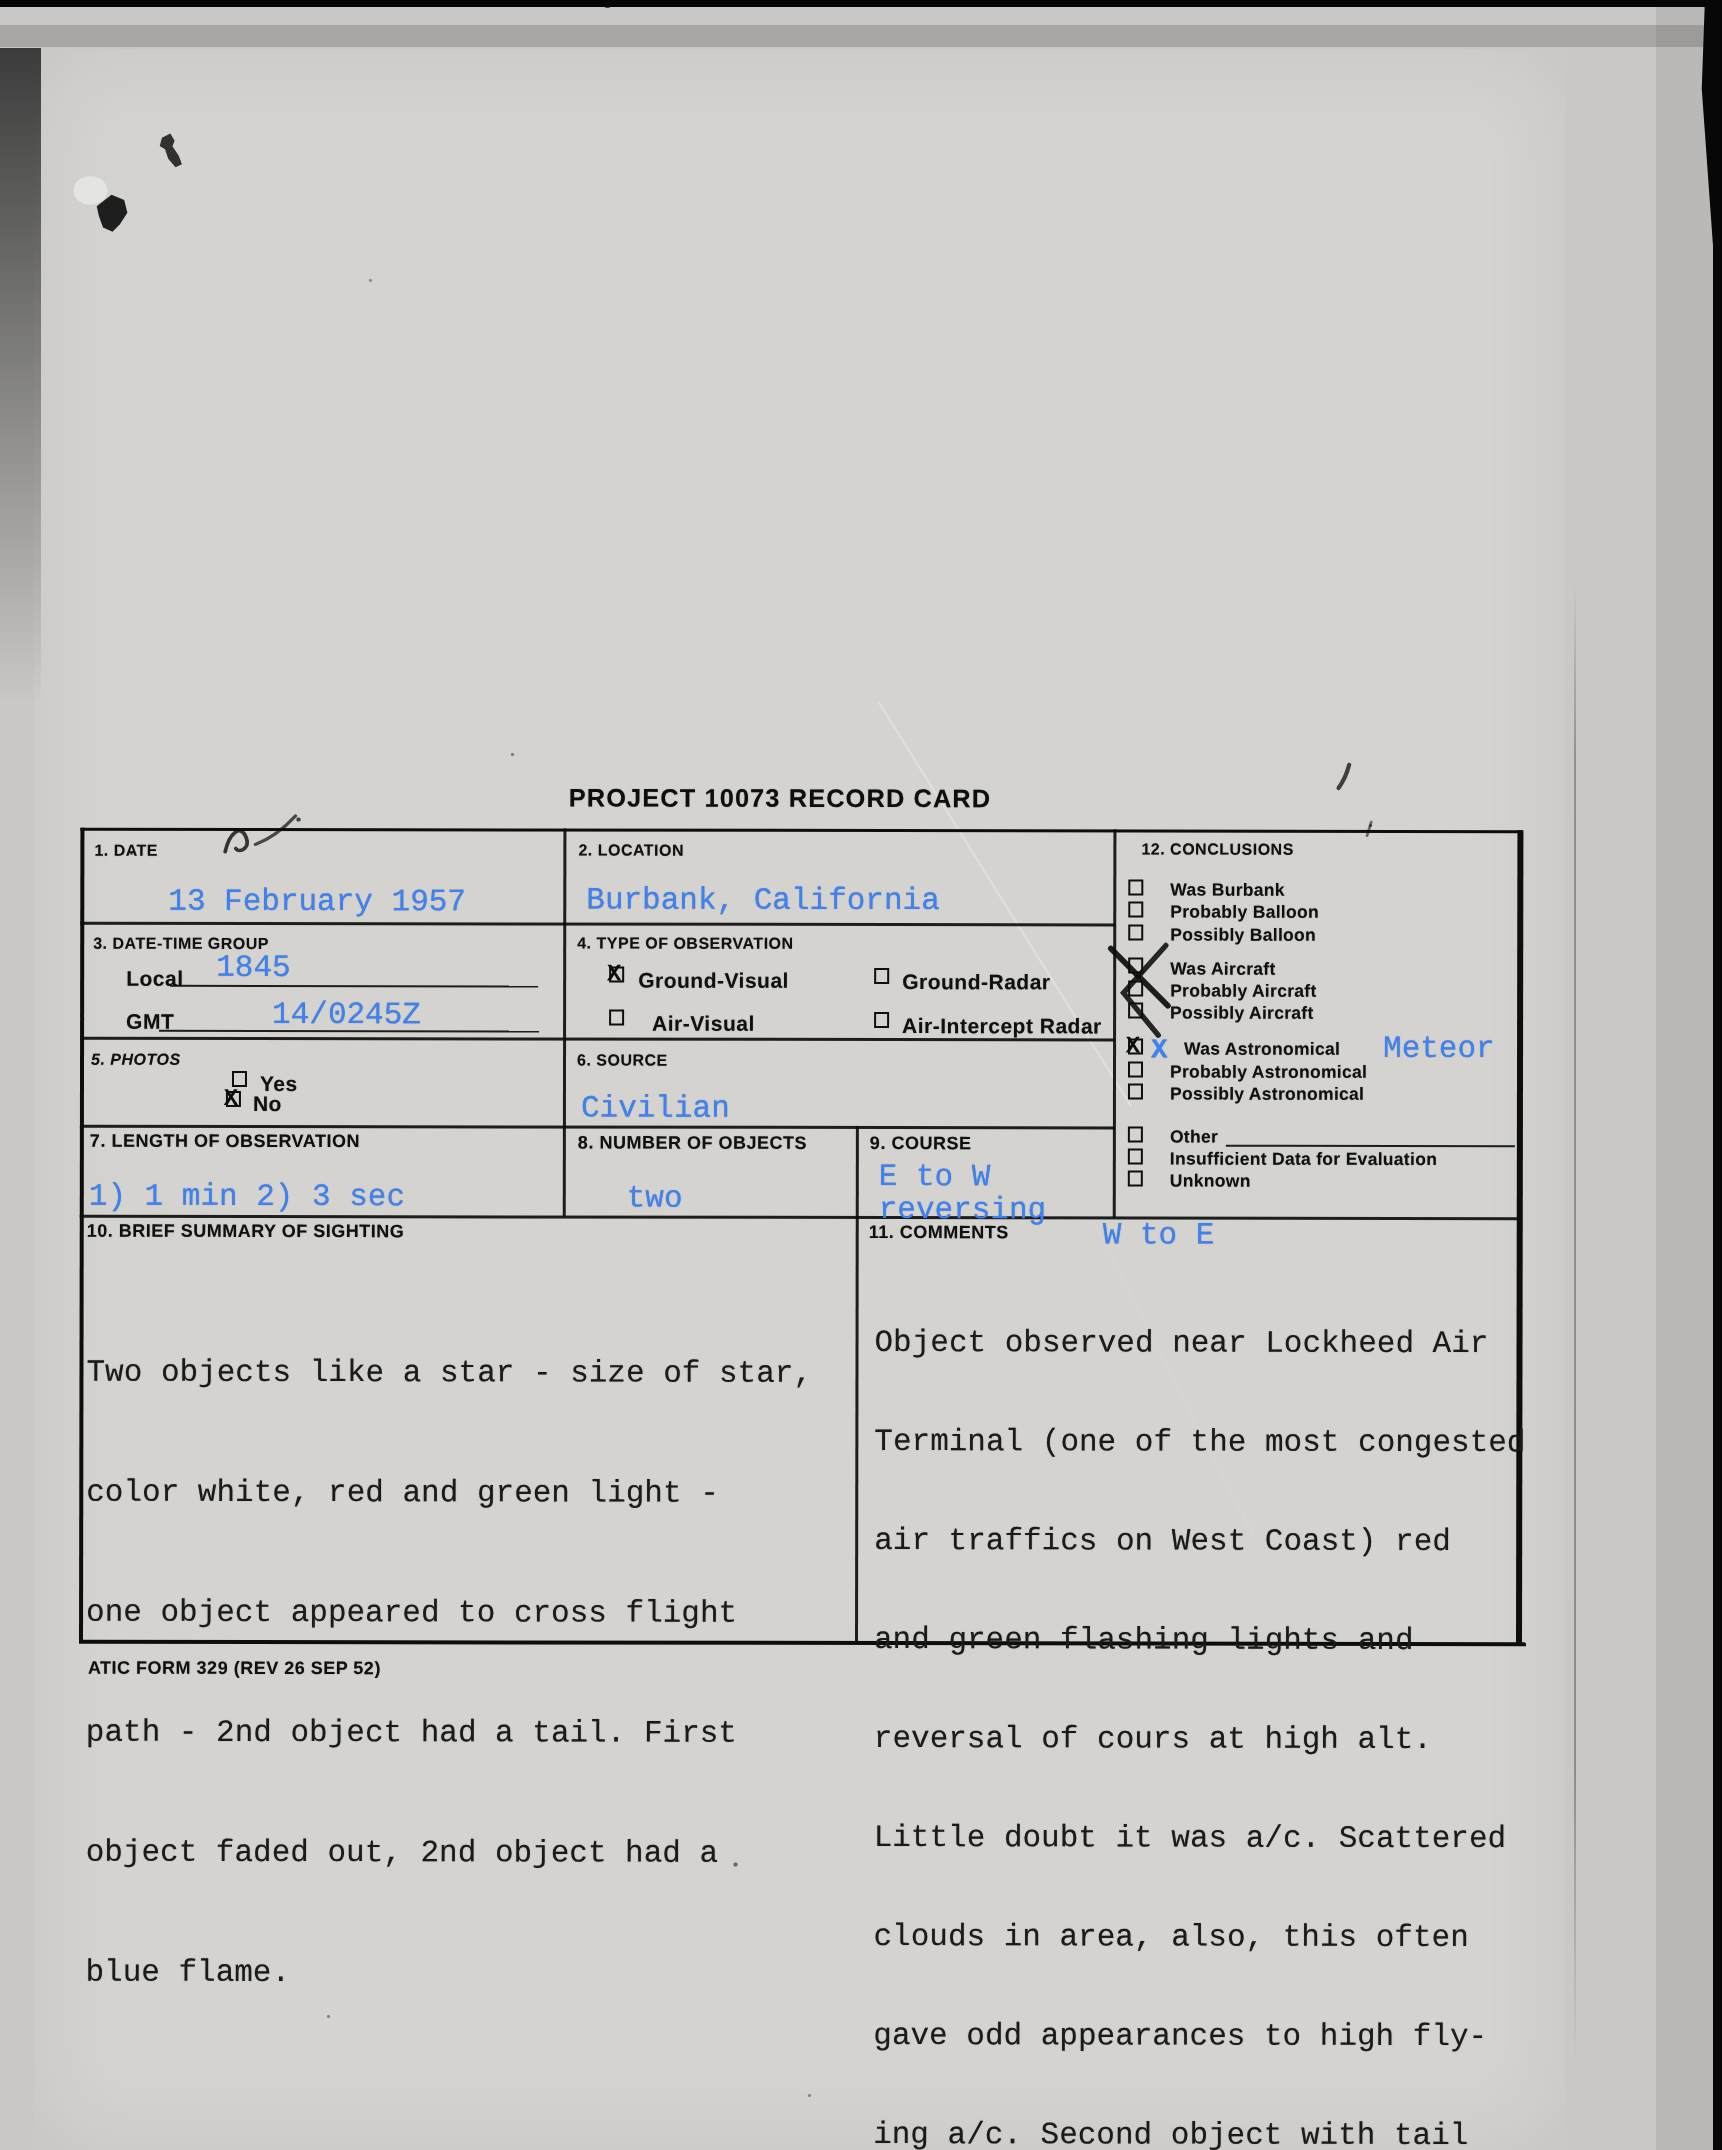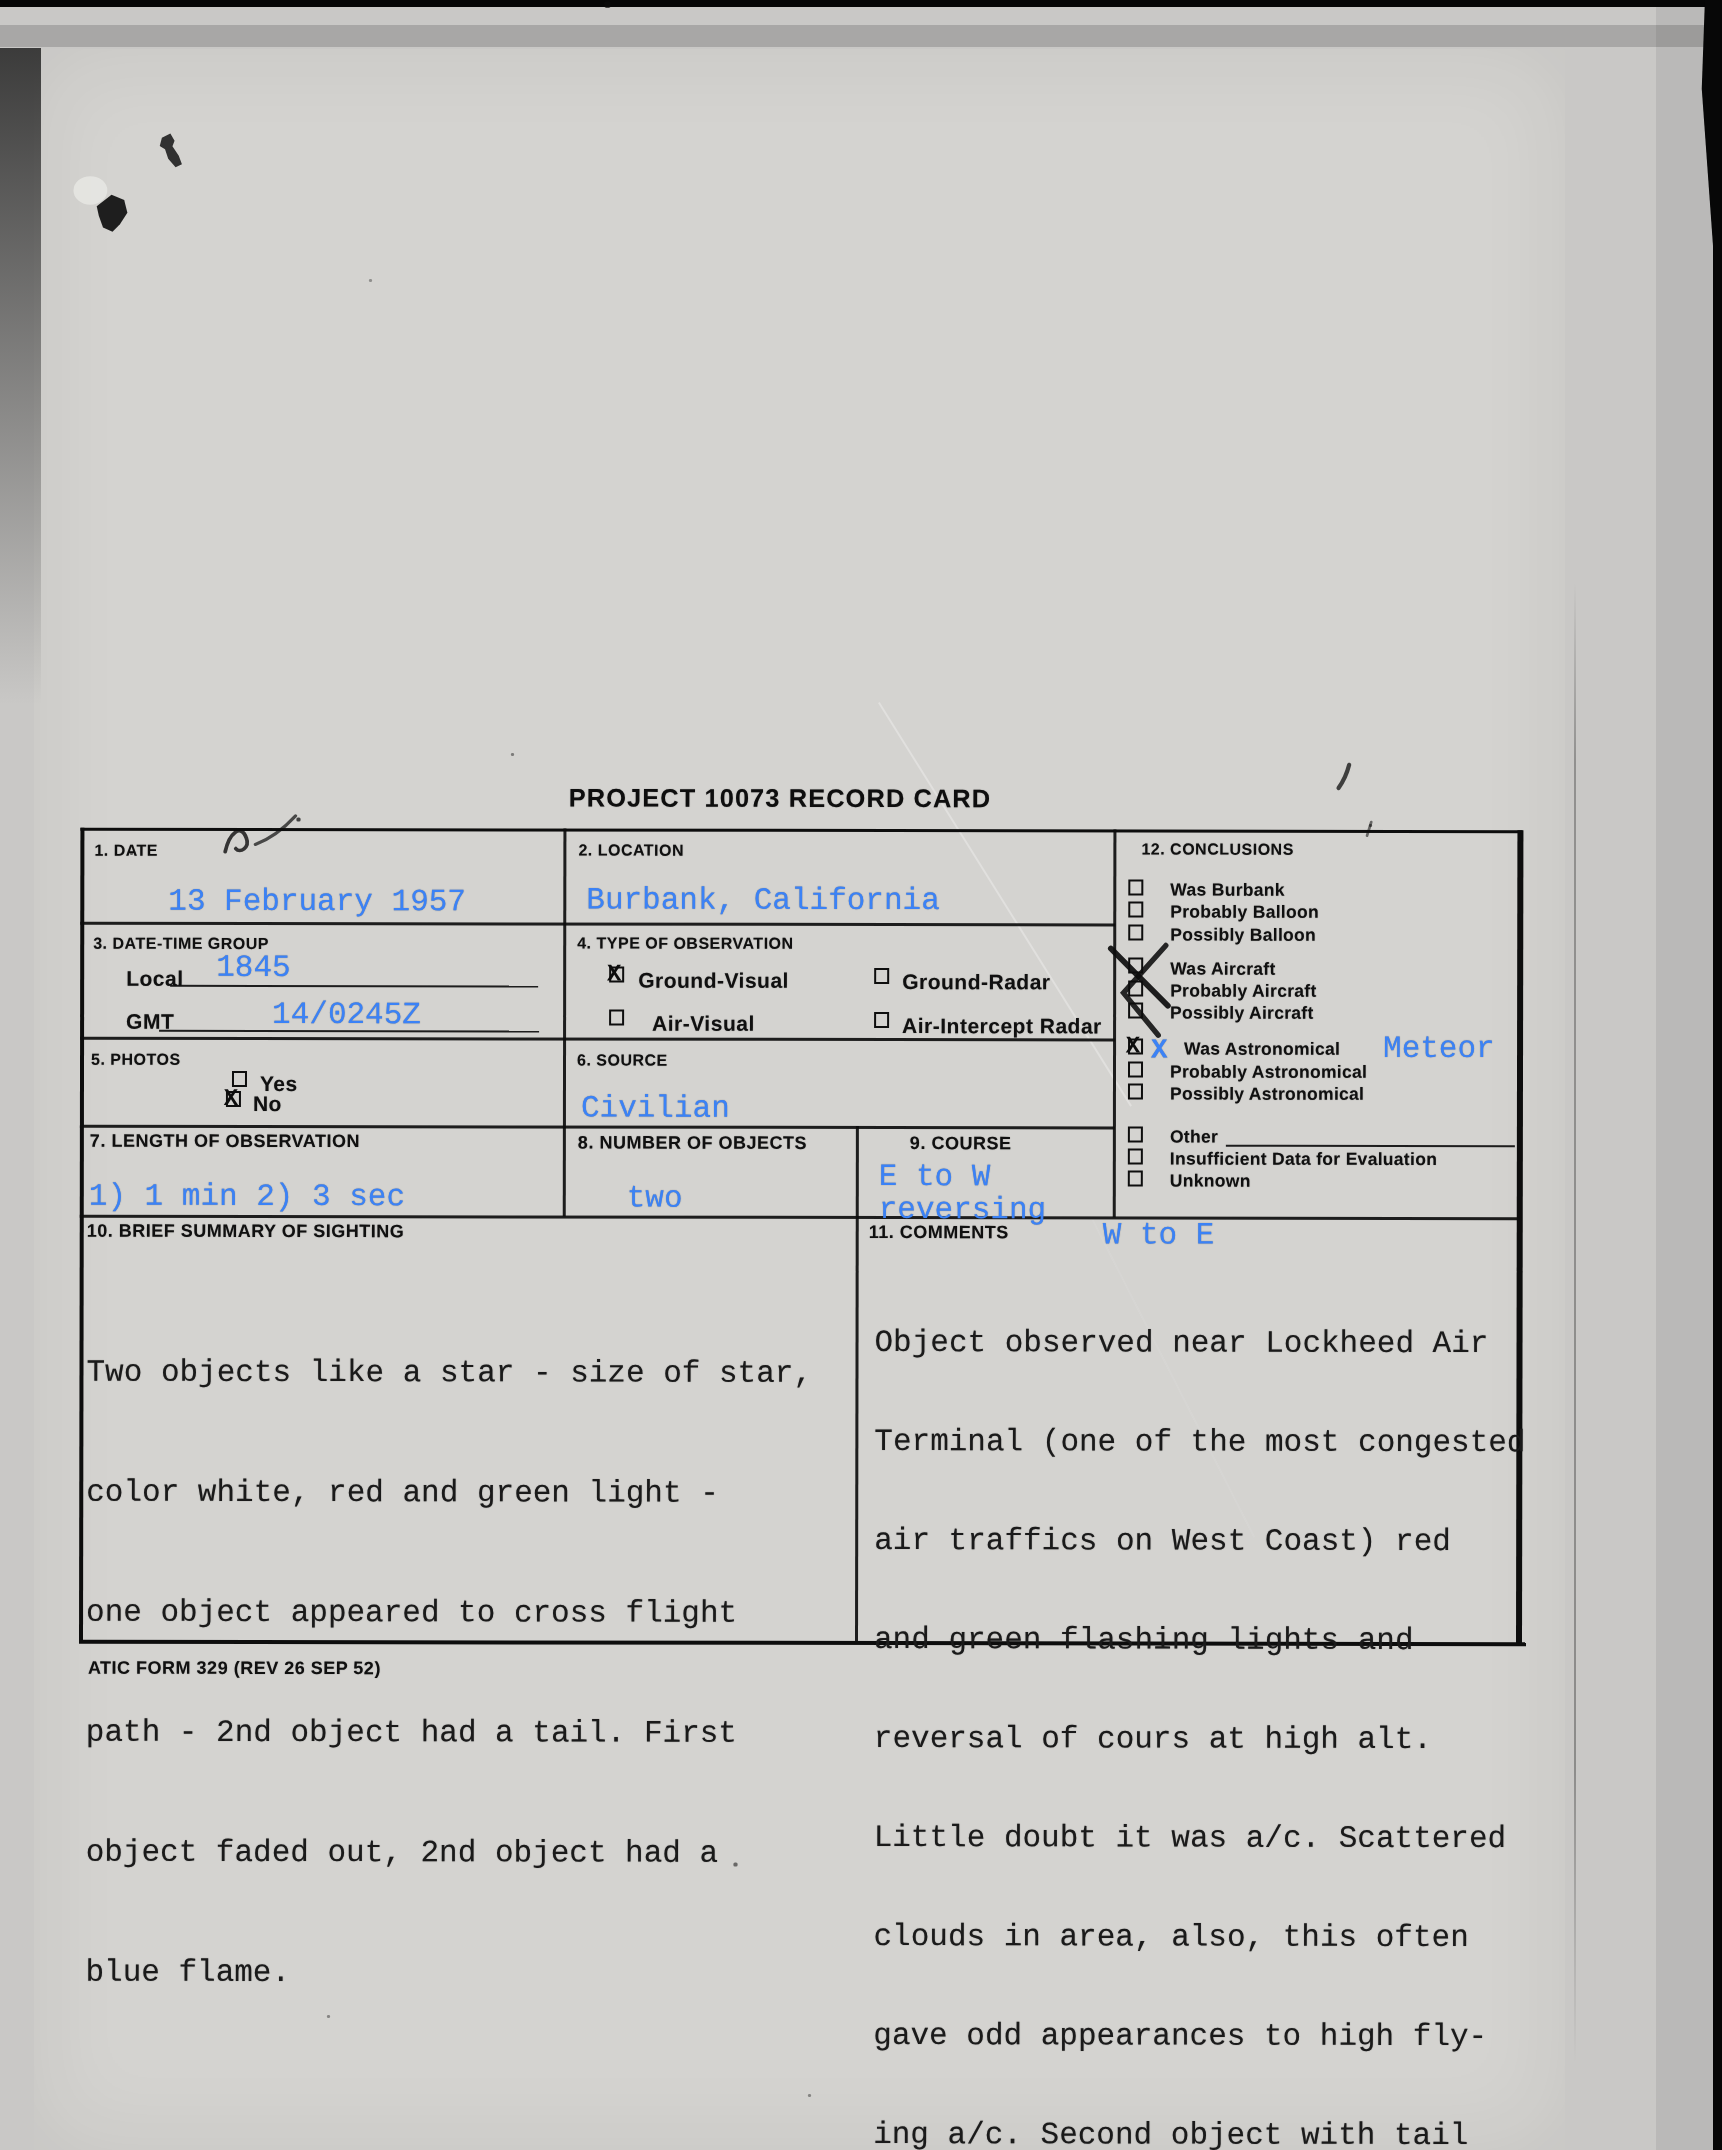--- a/index.html
+++ b/index.html
@@ -119,38 +119,38 @@
   <div class="lab tiny" style="left:902px;top:971px;">Ground-Radar</div>
   <span class="cb" style="left:609px;top:1010px;">
       <span class="cbmark"></span>
     </span>
   <div class="lab tiny" style="left:638px;top:1013px;margin-left:14px;">Air-Visual</div>
   <span class="cb" style="left:874px;top:1012px;">
       <span class="cbmark"></span>
     </span>
   <div class="lab tiny" style="left:902px;top:1015px;">Air-Intercept Radar</div>
 
-  <div class="lab" style="left:91px;top:1053px;">5. PHOTOS</div>
+  <div class="lab" style="left:91px;top:1053px;font-style:italic;">5. PHOTOS</div>
   <span class="cb" style="left:232px;top:1072px;">
       <span class="cbmark"></span>
     </span>
   <div class="lab tiny" style="left:260px;top:1074px;">Yes</div>
   <span class="cb" style="left:226px;top:1092px;">
       <span class="cbmark">X</span>
     </span>
   <div class="lab tiny" style="left:253px;top:1094px;">No</div>
 
   <div class="lab" style="left:577px;top:1053px;">6. SOURCE</div>
   <div class="tt" style="left:581px;top:1093px;">Civilian</div>
 
   <div class="lab sm" style="left:90px;top:1133px;">7. LENGTH OF OBSERVATION</div>
   <div class="tt" style="left:89px;top:1182px;">1) 1 min 2) 3 sec</div>
   <div class="lab sm" style="left:578px;top:1134px;">8. NUMBER OF OBJECTS</div>
   <div class="tt" style="left:627px;top:1183px;">two</div>
-  <div class="lab sm" style="left:910px;top:1134px;">9. COURSE</div>
+  <div class="lab sm" style="left:870px;top:1134px;">9. COURSE</div>
   <div class="tt" style="left:879px;top:1161px;">E to W</div>
   <div class="tt" style="left:879px;top:1194px;">reversing</div>
   <div class="tt" style="left:1103px;top:1219px;text-align:right;">W to E</div>
 
   <div class="lab sm" style="left:87px;top:1223px;">10. BRIEF SUMMARY OF SIGHTING</div>
   <div class="ttblock sum-lines" style="left:87px;top:1274px;">
     <div>Two objects like a star - size of star,</div>
     <div>color white, red and green light -</div>
     <div>one object appeared to cross flight</div>
     <div>path - 2nd object had a tail. First</div>

